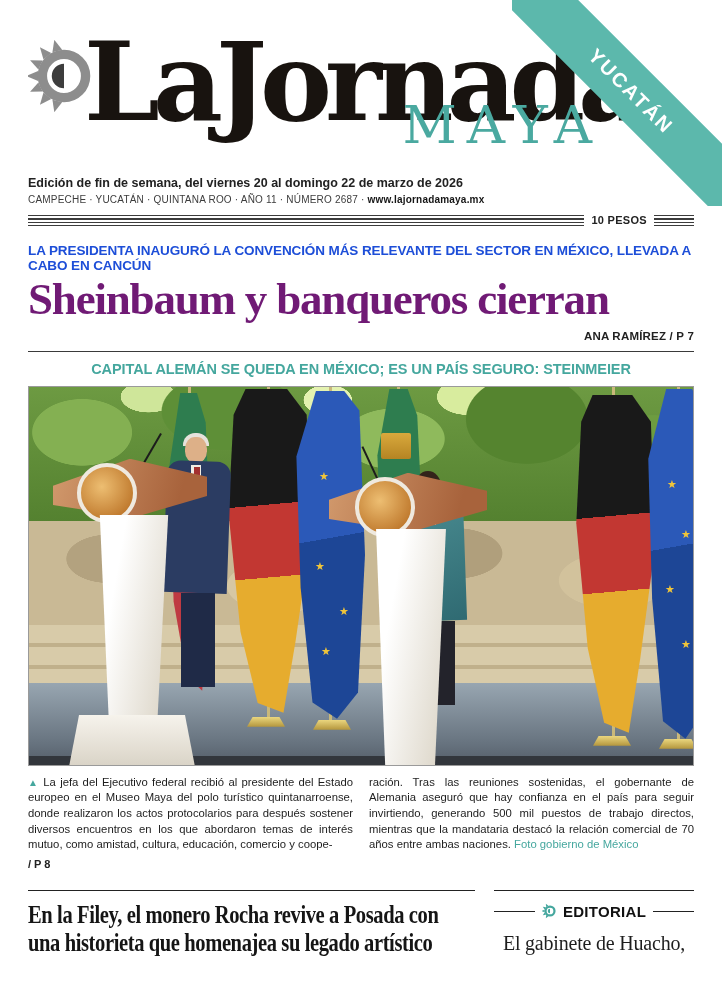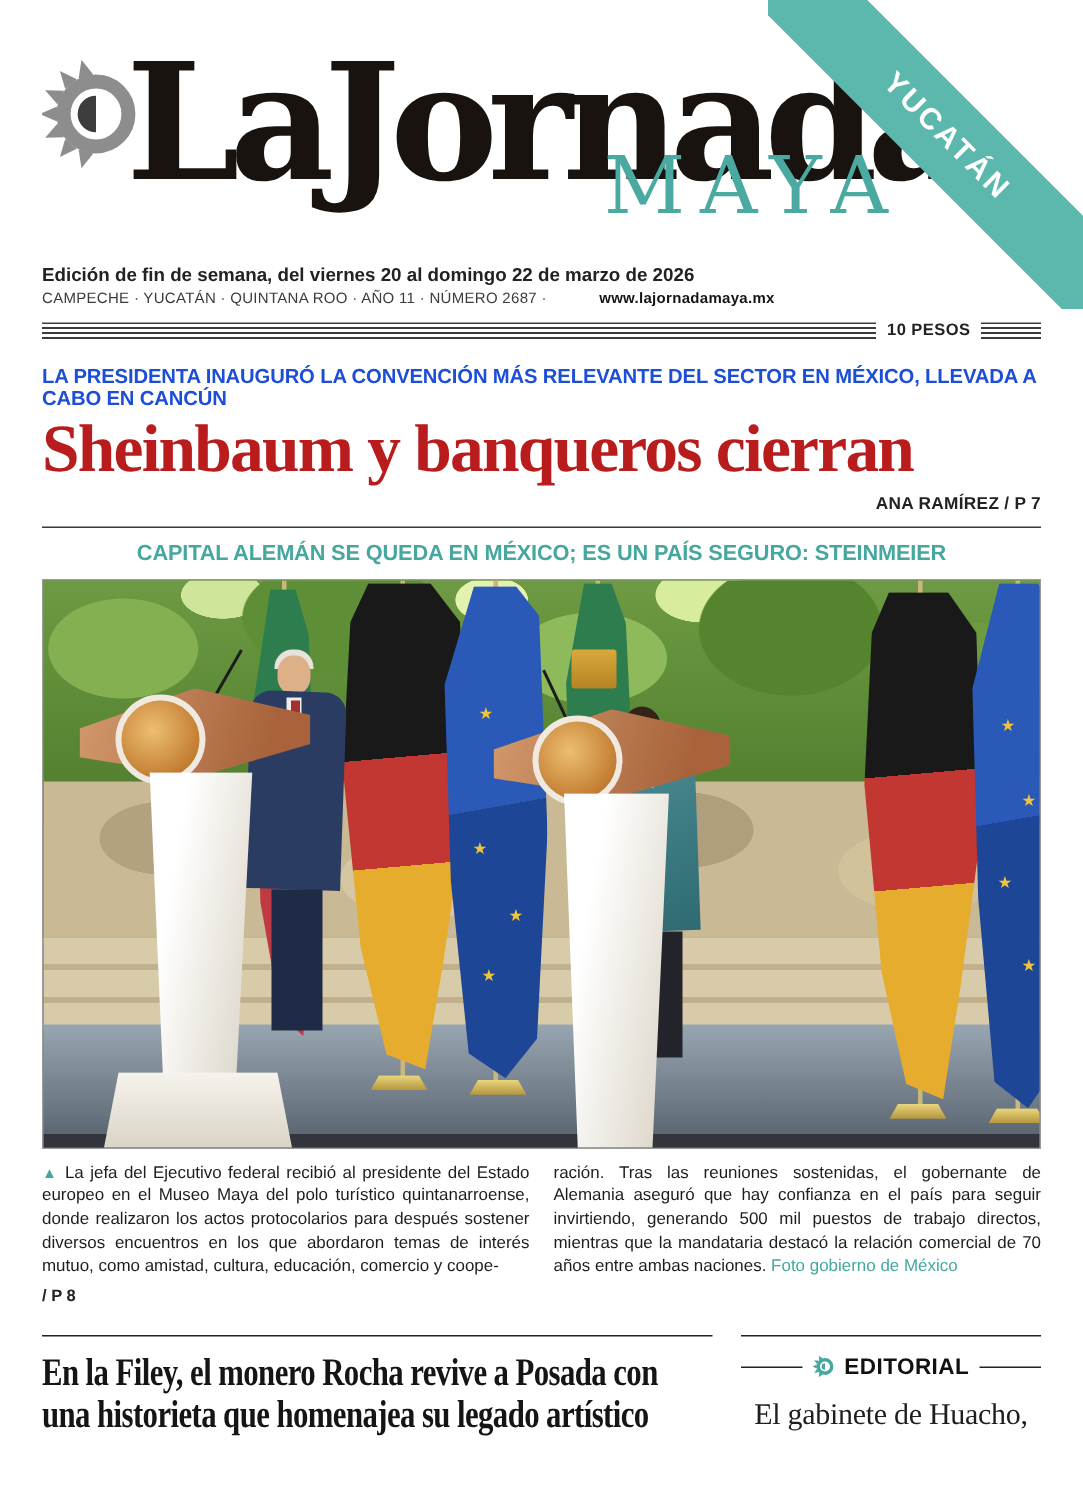--- a/index.html
+++ b/index.html
@@ -14,32 +14,32 @@
              font-weight:700;font-size:108px;line-height:1;letter-spacing:-7px;color:#18130f;}
   .maya{position:absolute;right:92px;top:84px;font-family:"DejaVu Serif",serif;
         font-size:53px;line-height:1;letter-spacing:10px;color:#4aa9a0;}
   .ribbon-clip{position:absolute;top:-14px;right:-28px;width:210px;height:206px;overflow:hidden;pointer-events:none;}
   .ribbon{position:absolute;left:-46px;top:64px;width:330px;height:54px;background:#5cb8ac;
           transform:rotate(45deg);display:flex;align-items:center;justify-content:center;}
   .ribbon span{color:#fff;font-weight:700;font-size:20px;letter-spacing:2px;}
 
   .edition-line{margin-top:12px;font-size:12.5px;font-weight:700;color:#222;}
   .info-line{margin-top:4px;font-size:10px;color:#3c3c3c;letter-spacing:.2px;}
-  .info-line b{color:#151515;margin-left:32px;}
+  .info-line b{color:#151515;}
 
   .price-rule{margin-top:9px;display:flex;align-items:center;}
   .stripes{height:11px;background:repeating-linear-gradient(to bottom,#3c3c3c 0 1.3px,transparent 1.3px 3.3px);}
   .stripes.long{flex:1;}
   .stripes.short{width:40px;}
   .price{font-size:11px;font-weight:700;margin:0 7px;letter-spacing:.3px;color:#222;}
 
   
   .kicker{margin-top:17px;font-size:13.5px;font-weight:700;color:#1d4ed8;letter-spacing:-.1px;}
   .headline{margin-top:3px;font-family:"Liberation Serif",serif;font-weight:700;
-            font-size:45px;line-height:1.04;letter-spacing:-1.2px;color:#b91c1c;white-space:nowrap;}
+            font-size:45px;line-height:1.04;letter-spacing:-1.2px;color:#701a75;white-space:nowrap;}
   .byline{margin-top:7px;text-align:right;font-size:11.5px;font-weight:700;color:#222;letter-spacing:.2px;}
   .rule-thin{margin-top:9px;border-bottom:1.5px solid #3a3a3a;}
   .subhead{margin-top:9px;text-align:center;font-size:14.5px;font-weight:700;color:#45a79e;letter-spacing:-.1px;}
 
   
   .photo{position:relative;margin-top:9px;width:666px;height:380px;border:1px solid #9a9a9a;
          box-sizing:border-box;overflow:hidden;background:#5f8c36;}
   .photo *{position:absolute;}
   .foliage{left:0;top:0;width:100%;height:162px;
     background:

